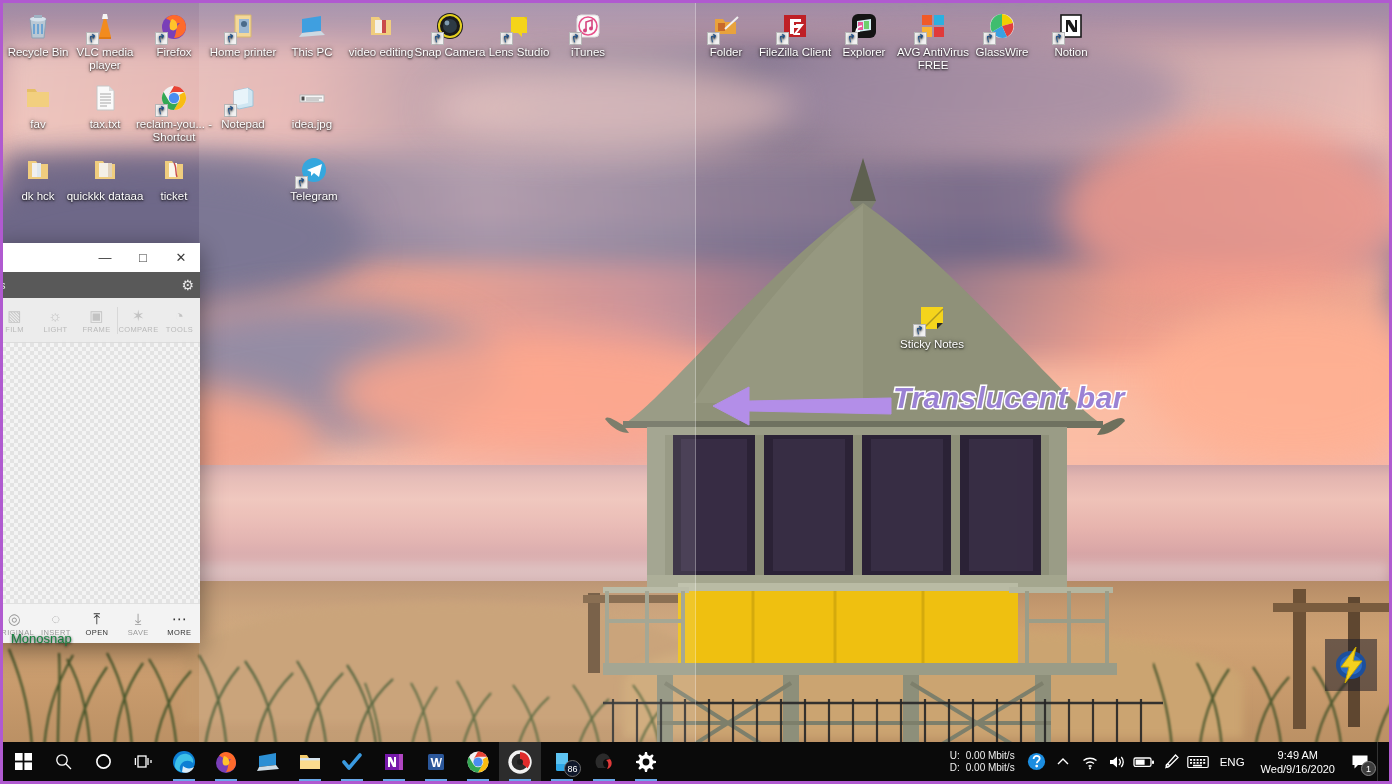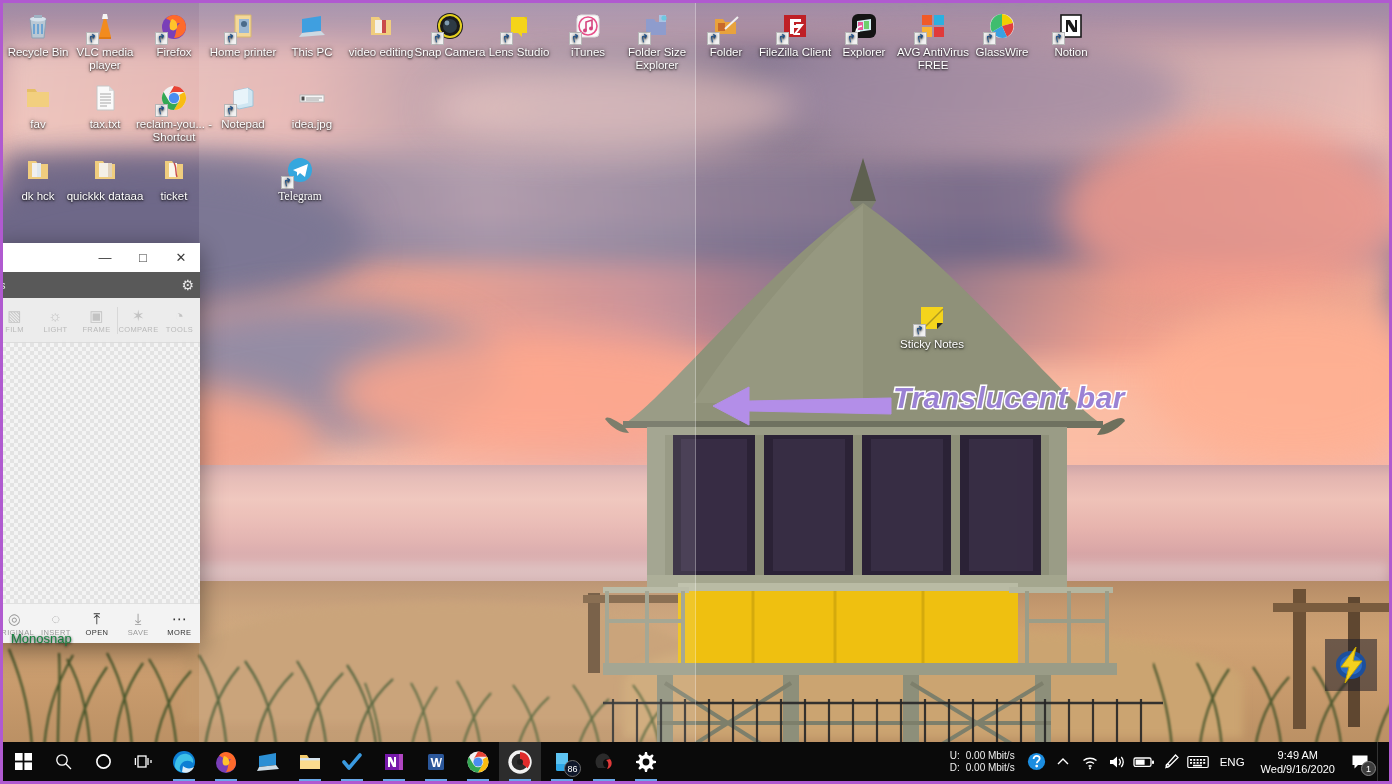--- a/index.html
+++ b/index.html
@@ -503,31 +503,20 @@
           <circle cx="15" cy="15" r="9" fill="none" stroke="#e6508a" stroke-width="1.6"></circle>
           <path d="M13,19 L13,11 L19,9 L19,17" fill="none" stroke="#d4447e" stroke-width="1.6"></path>
           <circle cx="12" cy="19.5" r="2" fill="#d4447e"></circle>
           <circle cx="18" cy="17.5" r="2" fill="#d4447e"></circle>
         </svg>
         <span class="shortcut-arrow"></span>
       </div>
       <span class="lbl">iTunes</span>
     </div>
 
-    <div class="dicon" style="left:614px; top:6px;">
-      <div class="glyph">
-        <svg width="30" height="30" viewBox="0 0 30 30">
-          <path d="M4,8 L12,8 L14,11 L24,11 L24,24 L4,24 Z" fill="#8e9ccd"></path>
-          <path d="M17,4 L24,4 L24,11 L17,11 Z" fill="#a9c4e4"></path>
-          <circle cx="22" cy="7" r="2.6" fill="#6ec8e0"></circle>
-        </svg>
-        <span class="shortcut-arrow"></span>
-      </div>
-      <span class="lbl">Folder Size Explorer</span>
-    </div>
 
     <div class="dicon" style="left:683px; top:6px;">
       <div class="glyph">
         <svg width="30" height="30" viewBox="0 0 30 30">
           <path d="M4,8 L12,8 L14,11 L25,11 L25,23 L4,23 Z" fill="#e8a23c"></path>
           <rect x="7" y="12" width="7" height="8" fill="#c8692a"></rect>
           <path d="M14,18 L27,6" stroke="#f0f0f0" stroke-width="2"></path>
         </svg>
         <span class="shortcut-arrow"></span>
       </div>
@@ -695,21 +684,21 @@
       <div class="glyph">
         <svg width="30" height="30" viewBox="0 0 30 30">
           <path d="M6,6 L13,6 L15,9 L24,9 L24,24 L6,24 Z" fill="#f0cd7e"></path>
           <rect x="10" y="8" width="8" height="14" fill="#faf6ec"></rect>
           <path d="M15,8 C18,12 16,18 18,22" fill="none" stroke="#c94a4a" stroke-width="1.4"></path>
         </svg>
       </div>
       <span class="lbl">ticket</span>
     </div>
 
-    <div class="dicon" style="left:257px; top:150px;font-family:Liberation Serif, serif;">
+    <div class="dicon" style="left:271px; top:150px;">
       <div class="glyph">
         <svg width="30" height="30" viewBox="0 0 30 30">
           <circle cx="15" cy="15" r="12" fill="#35a7de"></circle>
           <path d="M8,15 L23,9 L20,22 L15,18 L12,21 L12,17 Z" fill="#fff"></path>
         </svg>
         <span class="shortcut-arrow"></span>
       </div>
       <span class="lbl">Telegram</span>
     </div>
 

